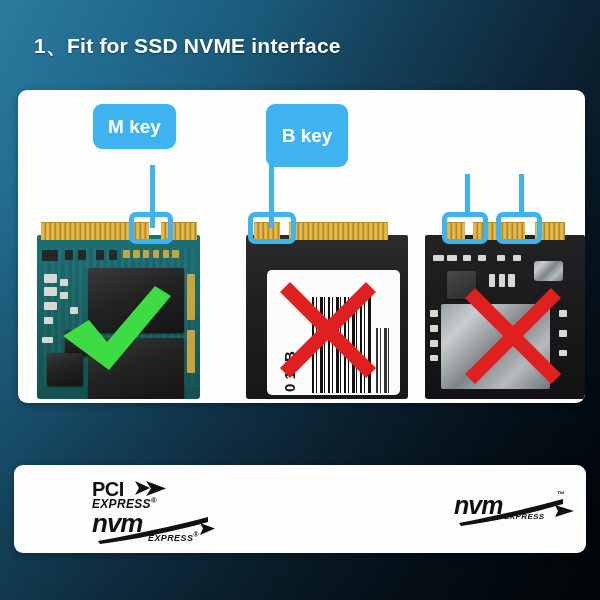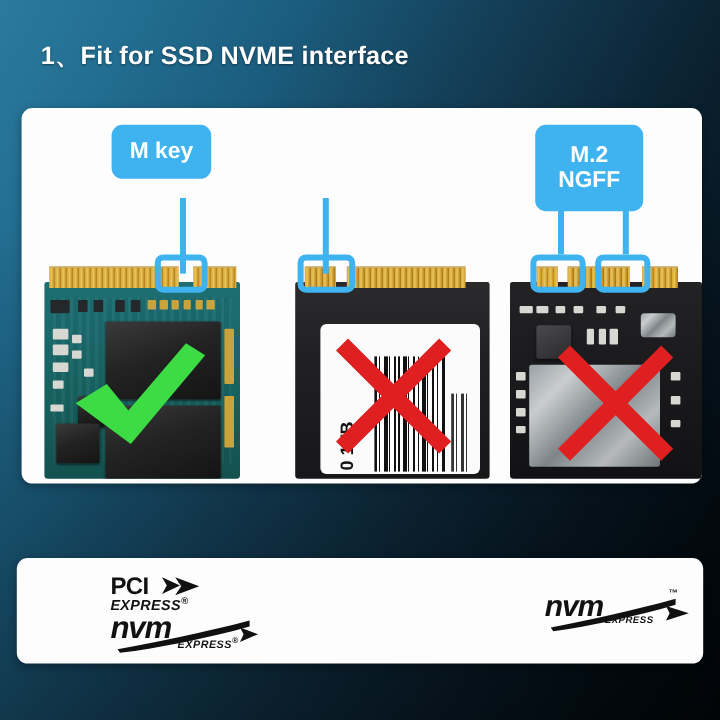--- a/index.html
+++ b/index.html
@@ -263,44 +263,43 @@
       <div class="fingers" style="left:4px; width:108px;"></div>
       <div class="fingers" style="left:124px; width:36px;"></div>
 
       <svg class="mark" style="left:22px; top:58px;" width="116" height="96" viewBox="0 0 116 96">
         <path d="M4 56 L30 40 L48 62 L96 6 L112 16 L50 90 Z" fill="#3ddc45"></path>
       </svg>
     </div>
 
     <div class="notch-box" style="left:111px; top:122px; width:44px; height:32px;"></div>
 
+    <div class="callout" style="left:248px; top:14px; width:82px; height:63px; font-size:19px;">
+      <span>B key</span>
+    </div>
     <div class="stem" style="left:251px; top:75px; height:63px;"></div>
 
     <div class="ssd" style="left:228px; top:132px; width:162px; height:177px;">
       <div class="pcb-black"></div>
 
       <div class="label-white" style="left:13%; top:27%; width:82%; height:71%;">
         <div class="label-rot" style="left:14px; top:122px; font-size:15px;">0 1TB</div>
         <div class="barcode" style="left:34%; top:22%; width:44%; height:76%;"></div>
         <div class="barcode" style="left:82%; top:46%; width:11%; height:52%; opacity:.85;"></div>
       </div>
 
       <div class="fingers" style="left:8px; width:26px;"></div>
       <div class="fingers" style="left:43px; width:99px;"></div>
 
       <svg class="mark" style="left:30px; top:56px;" width="104" height="104" viewBox="0 0 104 104">
         <path d="M14 4 L52 42 L90 4 L100 14 L62 52 L100 90 L90 100 L52 62 L14 100 L4 90 L42 52 L4 14 Z" fill="#e02020"></path>
       </svg>
     </div>
     <div class="notch-box" style="left:230px; top:122px; width:48px; height:32px;"></div>
 
-    <div class="callout" style="left:428px; top:14px; width:90px; height:72px; font-size:19px; flex-direction:column;">
-      <span>M.2</span>
-      <span>NGFF</span>
-    </div>
     <div class="stem" style="left:447px; top:84px; height:38px;"></div>
     <div class="stem" style="left:501px; top:84px; height:38px;"></div>
 
     <div class="ssd" style="left:407px; top:132px; width:160px; height:177px;">
       <div class="pcb-black" style="background:linear-gradient(180deg,#232325 0%,#1a1a1c 45%,#121214 100%);">
         <div class="smd" style="left:5%;  top:12%; width:7%; height:4%;"></div>
         <div class="smd" style="left:14%; top:12%; width:6%; height:4%;"></div>
         <div class="smd" style="left:24%; top:12%; width:5%; height:4%;"></div>
         <div class="smd" style="left:33%; top:12%; width:5%; height:4%;"></div>
         <div class="smd" style="left:45%; top:12%; width:5%; height:4%;"></div>

